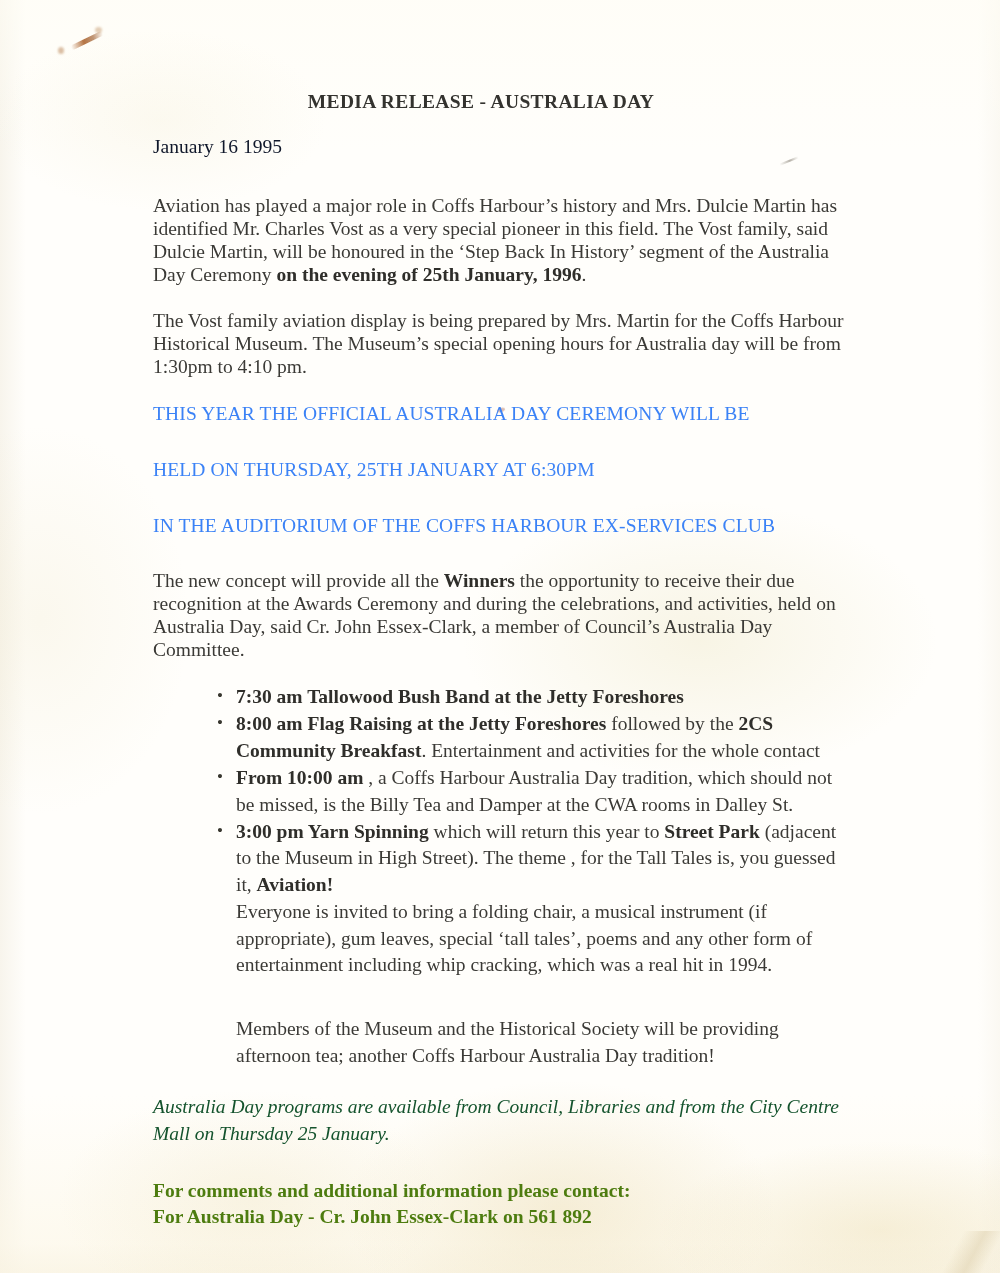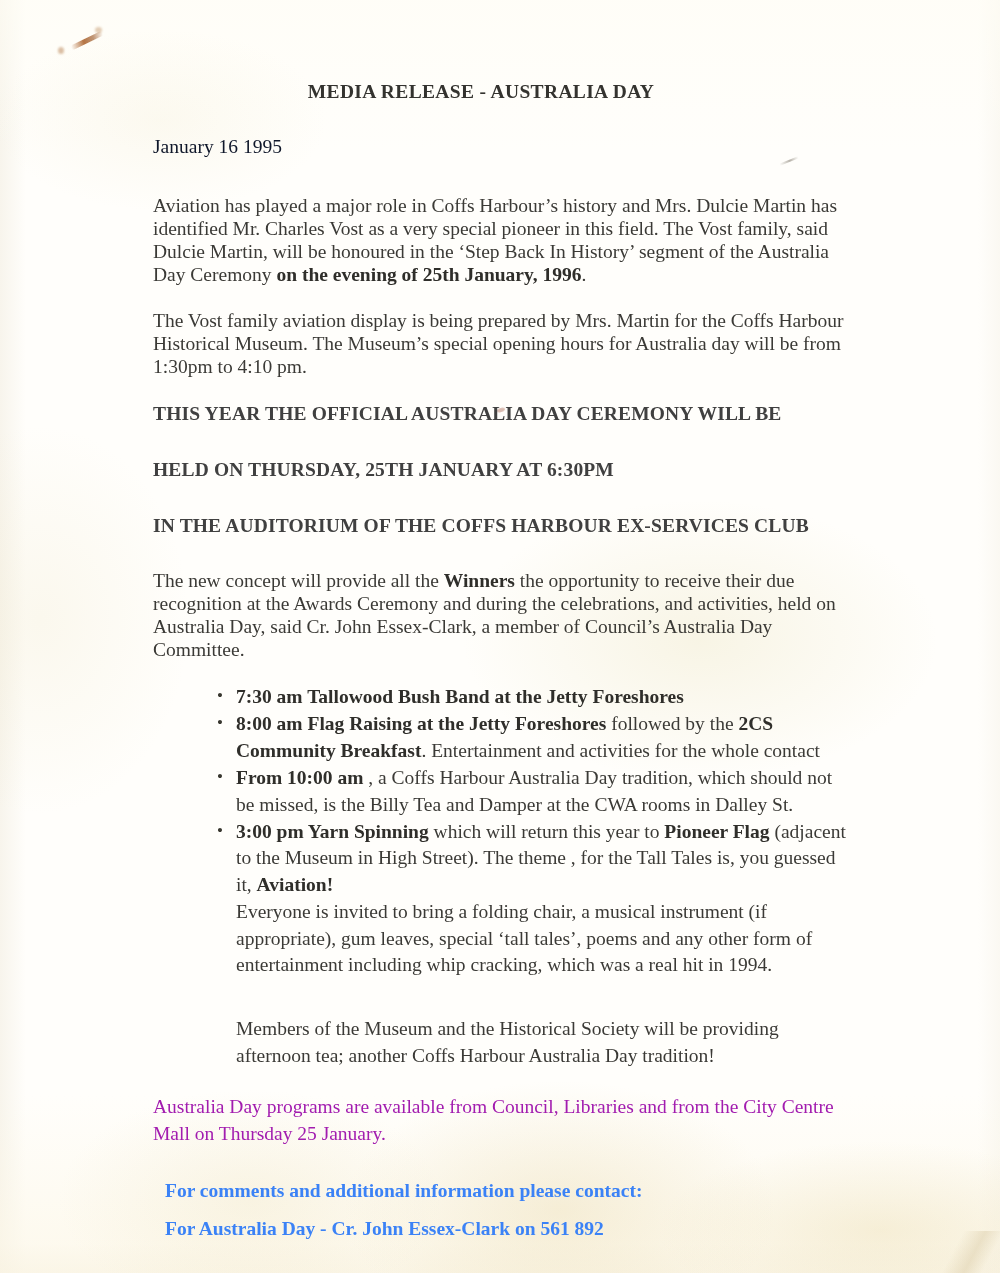--- a/index.html
+++ b/index.html
@@ -110,21 +110,21 @@
     position: absolute;
     inset: 0;
     z-index: 5;
     padding: 0;
   }
 
   .title {
     position: absolute;
     left: 0;
     right: 0;
-    top: 81px;
+    top: 91px;
     text-align: center;
     font-weight: bold;
     font-size: 19.5px;
     letter-spacing: 0.35px;
     color: #34332f;
     padding-right: 38px;
   }
 
   .body-block {
     position: absolute;
@@ -151,24 +151,24 @@
     font-weight: bold;
     color: #2f2e2a;
   }
 
   .headline-group {
     margin: 8px 0 26px 0;
   }
   .headline {
     margin: 0 0 31px 0;
     font-size: 19.5px;
-    font-weight: bold;
+    font-weight: normal;
     line-height: 25px;
     letter-spacing: 0.15px;
-    color: #404040;
+    color: #3b82f6;
   }
 
   .activities-intro {
     margin: 0 0 18px 0;
     font-size: 19.5px;
     line-height: 26px;
     color: #3b3a36;
   }
 
   ul.activities {
@@ -201,32 +201,33 @@
     color: #3b3a36;
   }
   .sub-para.spaced {
     margin-top: 38px;
   }
 
   .closing {
     margin: 25px 0 0 0;
     font-size: 19.5px;
     line-height: 26.4px;
-    color: #a21caf;
+    color: #14532d;
+    font-style: italic;
   }
 
   .contact-block {
     margin: 31px 0 0 0;
   }
   .contact-line {
-    margin: 12px;
+    margin: 0;
     font-size: 19.5px;
     font-weight: bold;
     line-height: 25.6px;
-    color: #3b82f6;
+    color: #4d7c0f;
   }
 </style>
 </head>
 <body>
 
 <div class="page">
 
   <div class="edge-shade"></div>
 
   <div class="doc">
@@ -251,21 +252,21 @@
 
 
       <ul class="activities">
 
         <li><b>7:30 am Tallowood Bush Band at the Jetty Foreshores</b></li>
 
         <li><b>8:00 am  Flag Raising at the Jetty Foreshores</b><span> followed by the </span><b>2CS Community Breakfast</b><span>.  Entertainment and activities for the whole contact</span></li>
 
         <li><b>From 10:00 am</b><span> , a Coffs Harbour Australia Day tradition, which should not be missed, is the Billy Tea and Damper at the CWA rooms in Dalley St.</span></li>
 
-        <li><b>3:00 pm Yarn Spinning</b><span> which will return this year to </span><b>Pioneer Flag</b><span> (adjacent to the Museum in High Street).  The theme , for the Tall Tales is, you guessed it, </span><b>Aviation!</b></li>
+        <li><b>3:00 pm Yarn Spinning</b><span> which will return this year to </span><b>Street Park</b><span> (adjacent to the Museum in High Street).  The theme , for the Tall Tales is, you guessed it, </span><b>Aviation!</b></li>
 
       </ul>
 
       <p class="sub-para">Everyone is invited to bring a folding chair, a musical instrument (if appropriate), gum leaves,  special ‘tall tales’, poems and any other form of entertainment including whip cracking, which was a real hit in 1994.</p>
 
       <p class="sub-para spaced">Members of the Museum and the Historical Society will be providing afternoon tea; another Coffs Harbour Australia Day tradition!</p>
 
       <p class="closing">Australia Day programs are available from Council,  Libraries and from the City Centre Mall on Thursday 25 January.</p>
 
       <div class="contact-block">

